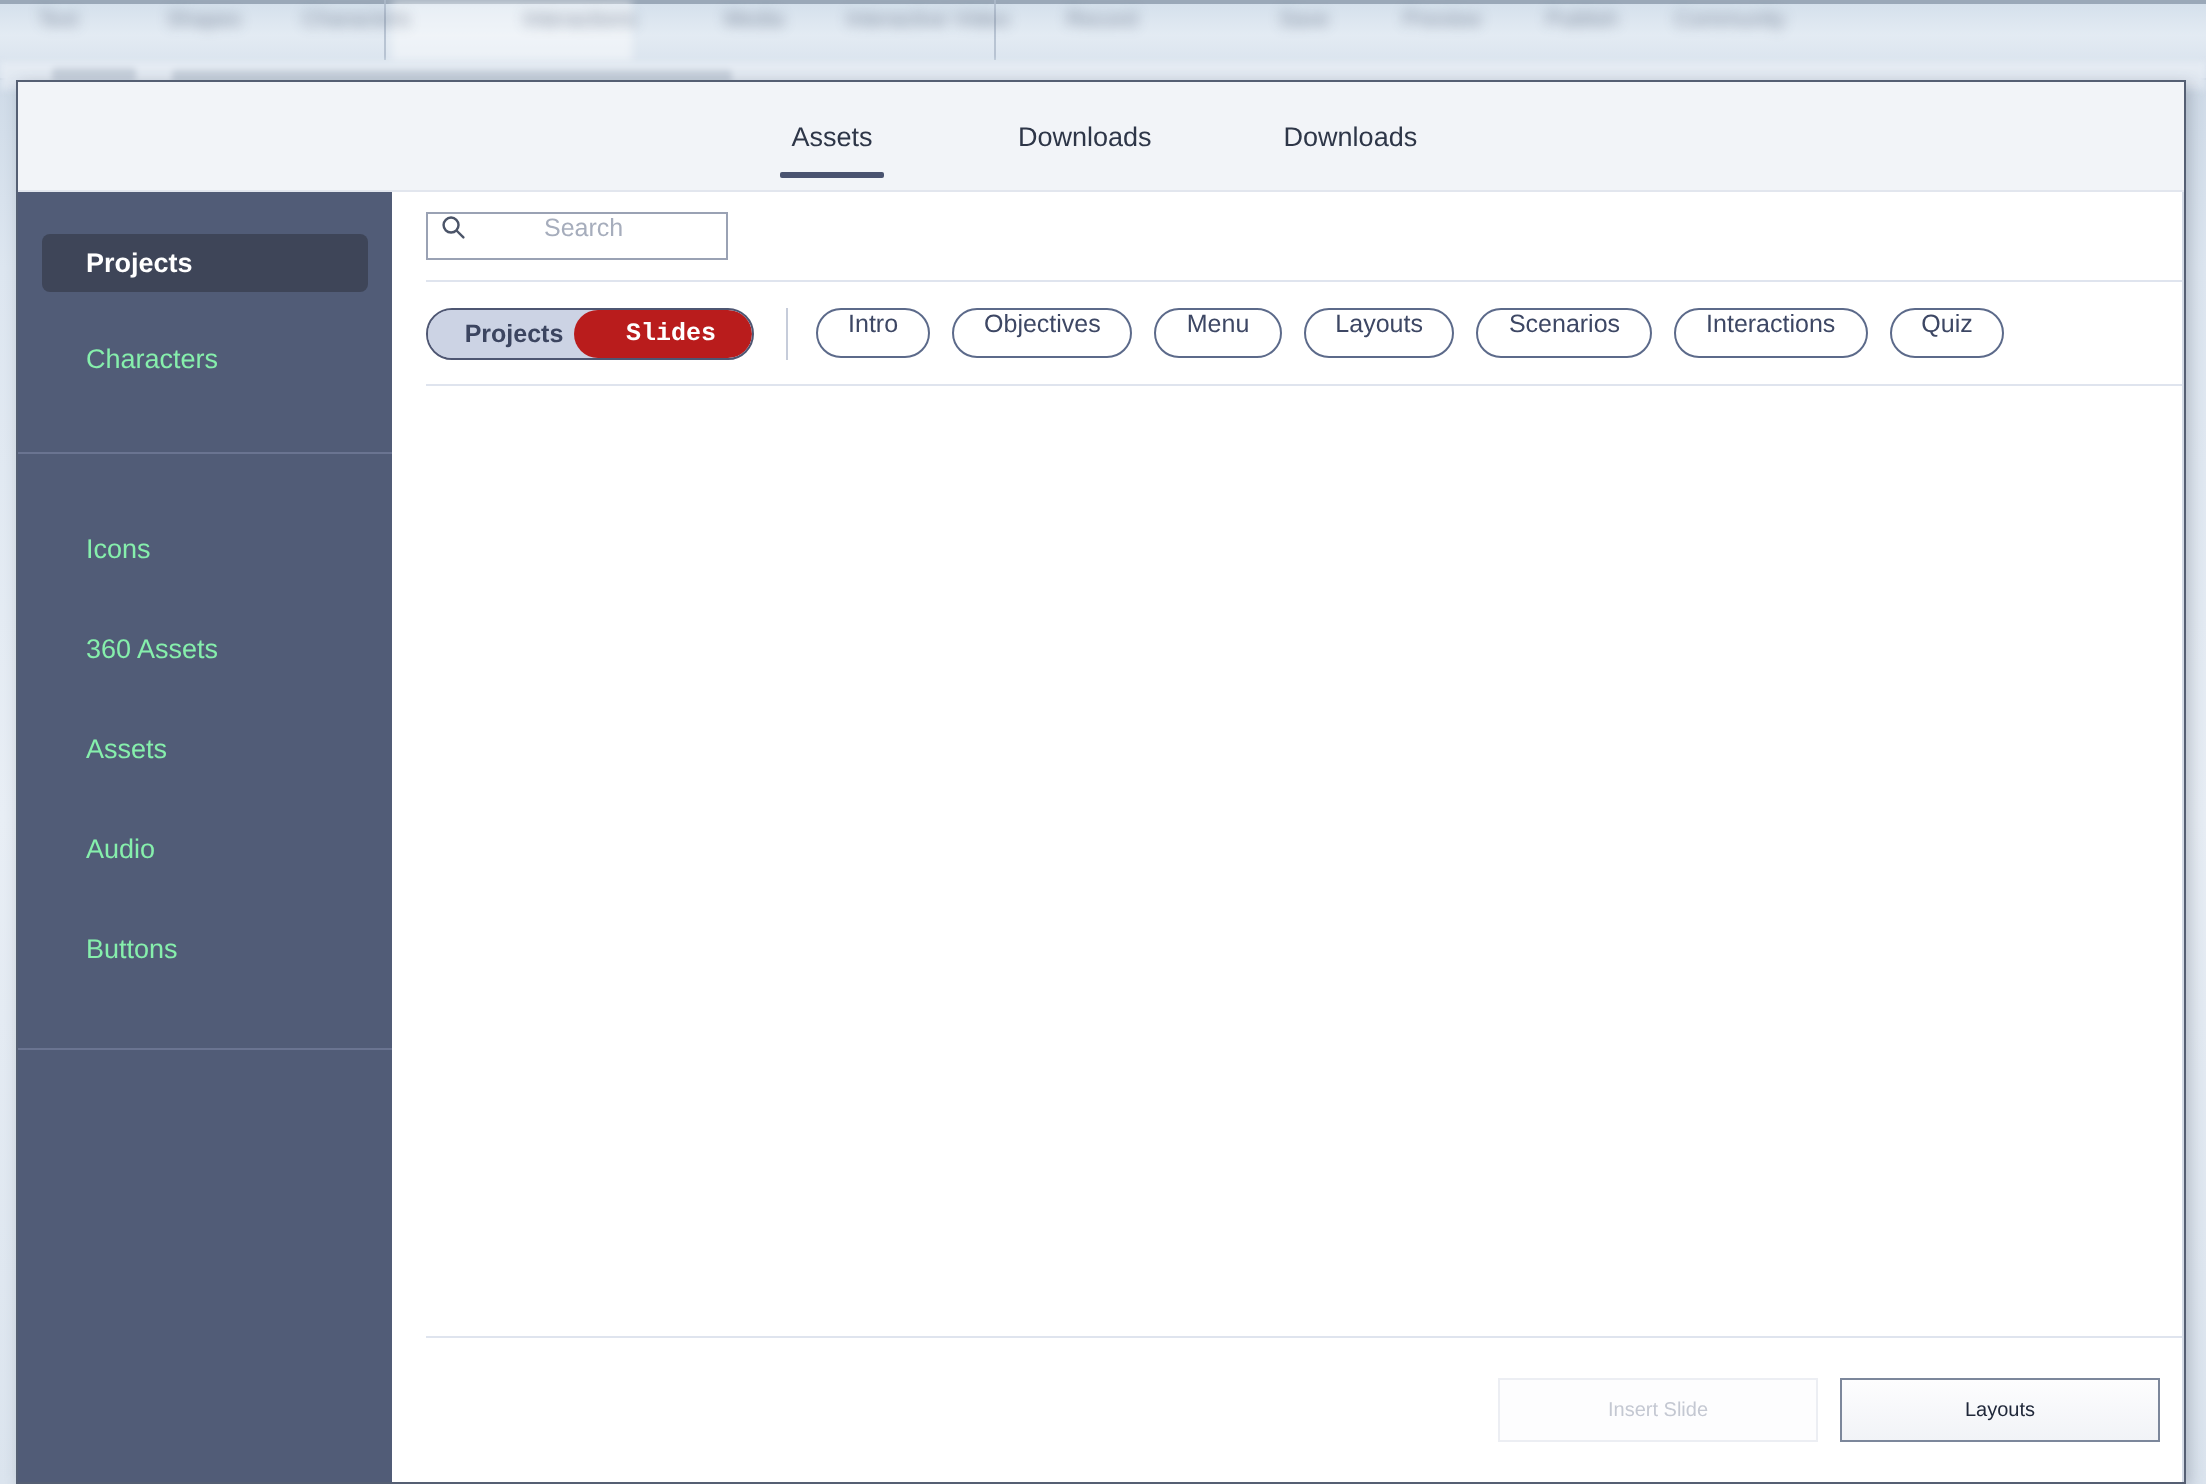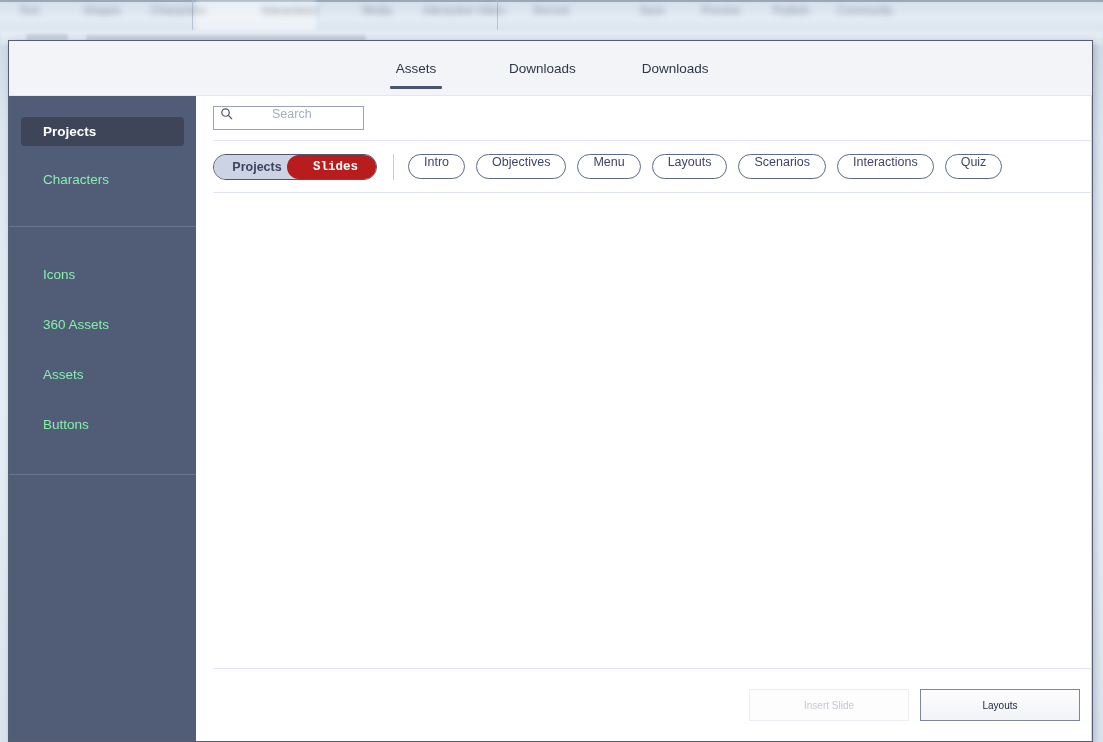--- a/index.html
+++ b/index.html
@@ -369,20 +369,23 @@
         <div class="side-item">
           <span>Icons</span>
         </div>
         <div class="side-item">
           <span>360 Assets</span>
         </div>
         <div class="side-item">
           <span>Assets</span>
         </div>
         <div class="side-item">
+          <span>Audio</span>
+        </div>
+        <div class="side-item">
           <span>Buttons</span>
         </div>
       </div>
 
       <div class="side-divider-bottom"></div>
       <div id="sidebar-fill"></div>
     </div>
 
     <div id="content">
 

